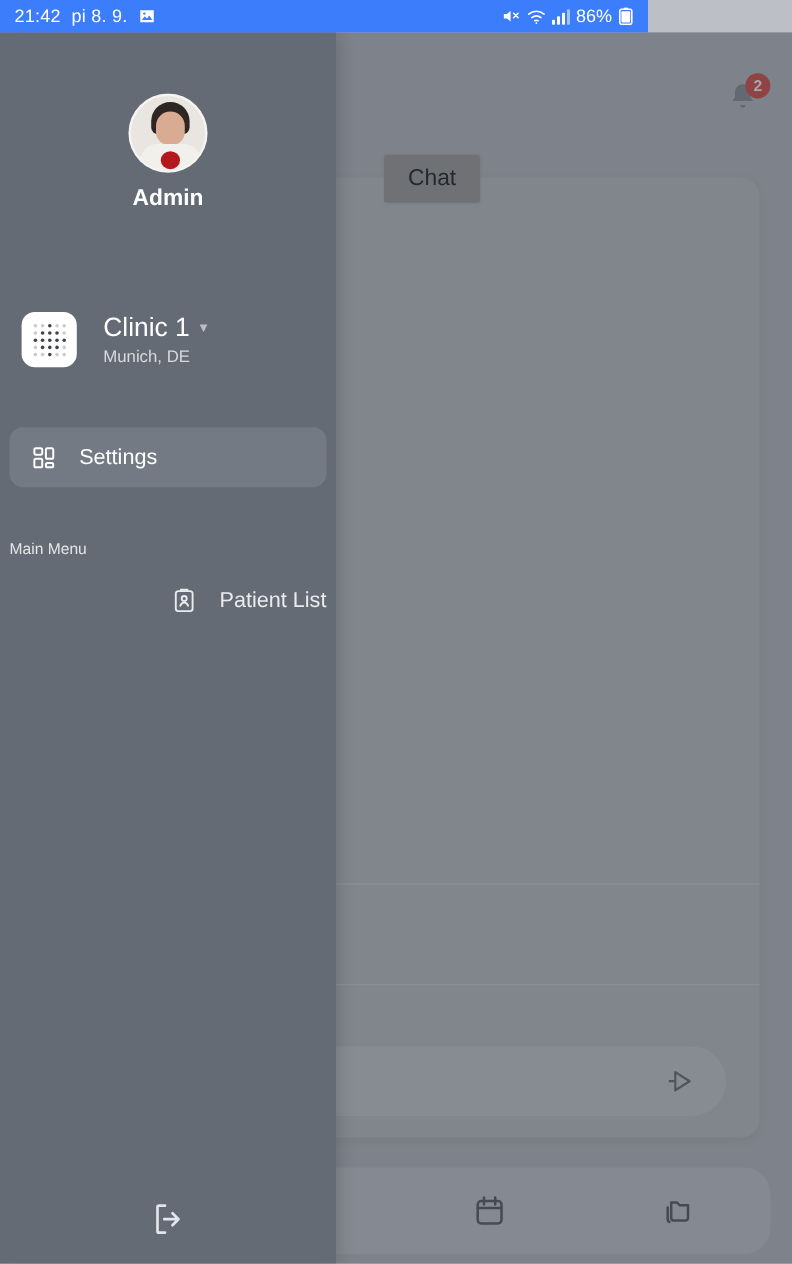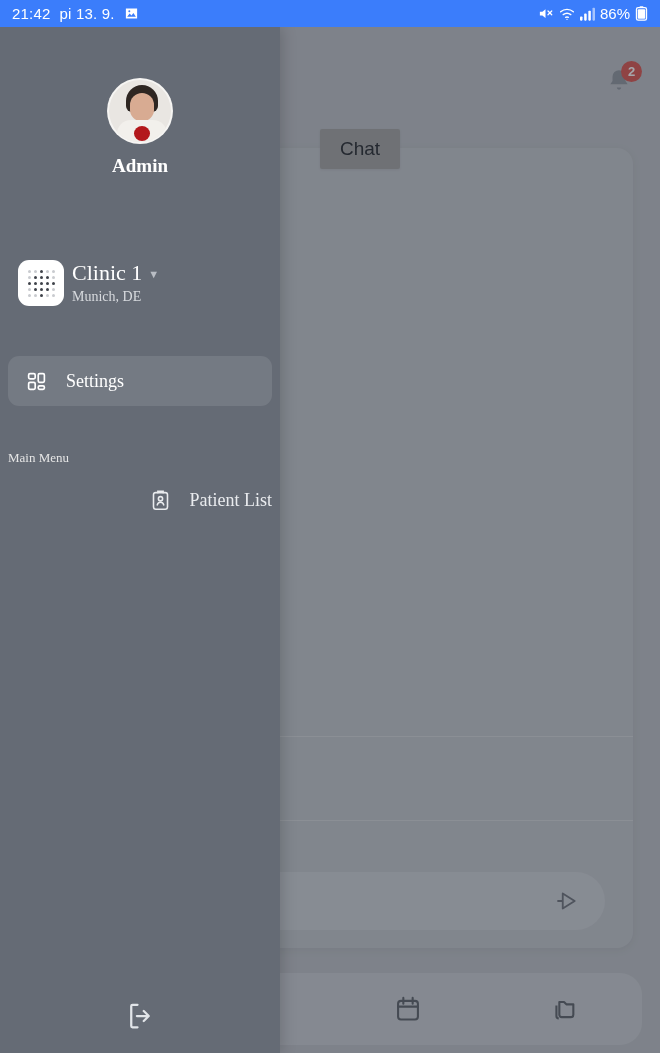--- a/index.html
+++ b/index.html
@@ -6,21 +6,21 @@
   html,body { width:660px; height:1053px; }
   body {
     font-family:"Liberation Sans", sans-serif;
     background:#bcc0c6;
     overflow:hidden;
     position:relative;
   }
 
   
   .statusbar{
-    position:absolute; top:0; left:0; width:660px; height:27px;
+    position:absolute; top:0; left:0; width:540px; height:27px;
     background:#3b7dfb; color:#fff;
     display:flex; align-items:center; justify-content:space-between;
     padding:0 12px; z-index:60;
   }
   .sb-left{ display:flex; align-items:center; gap:9px; font-size:15px; letter-spacing:.2px;}
   .sb-right{ display:flex; align-items:center; gap:5px; font-size:15px;}
   .sb-ico{ display:inline-flex; align-items:center; }
 
   
   .app{
@@ -118,21 +118,20 @@
     position:absolute; top:27px; left:0; width:660px; height:1026px;
     background:rgba(40,46,56,.42); z-index:20;
   }
 
   
   .drawer{
     position:absolute; top:27px; left:0; width:280px; height:1026px;
     background:#656b75; z-index:30; overflow:hidden;
     box-shadow:2px 0 14px rgba(0,0,0,.18);
     color:#fff;
-    font-family:Liberation Serif, serif;
   }
   .drawer-profile{
     position:absolute; top:51px; left:0; width:280px;
     display:flex; flex-direction:column; align-items:center;
   }
   .avatar{
     width:66px; height:66px; border-radius:50%;
     background:#e9e6e2; position:relative; overflow:hidden;
     border:2px solid rgba(255,255,255,.6);
   }
@@ -141,21 +140,21 @@
   .av-face{ position:absolute; left:21px; top:13px; width:24px; height:28px;
     border-radius:12px 12px 11px 11px; background:#d8ab92;}
   .av-shirt{ position:absolute; left:8px; top:40px; width:50px; height:28px;
     border-radius:14px 14px 0 0; background:#f2f0ec;}
   .av-rose{ position:absolute; left:25px; top:46px; width:16px; height:15px;
     border-radius:50%; background:#b3181c;}
   .profile-name{ margin-top:11px; font-size:19px; font-weight:700; color:#fff; }
 
   .clinic{
     position:absolute; top:233px; left:18px; width:250px;
-    display:flex; align-items:center; gap:8px;
+    display:flex; align-items:center; gap:22px;
   }
   .clinic-logo{
     width:46px; height:46px; border-radius:11px; background:#fff;
     display:flex; align-items:center; justify-content:center;
   }
   .dotgrid{ display:grid; grid-template-columns:repeat(5,3px); gap:3px; }
   .dotgrid i{ width:3px; height:3px; border-radius:50%; background:#3f434a; display:block;}
   .dotgrid i.f{ background:#c9cbcf; }
   .clinic-name{ font-size:22px; font-weight:400; color:#fff; line-height:1.1;}
   .clinic-sub{ font-size:14px; color:#d7dade; margin-top:3px;}
@@ -182,21 +181,21 @@
     display:flex; justify-content:center; color:#e2e5e9;
   }
   svg{ display:block; }
 </style>
 </head>
 <body>
 
 <div class="statusbar">
   <div class="sb-left">
     <span>21:42</span>
-    <span>pi 13. 9.</span>
+    <span>pi 8. 9.</span>
     <span class="sb-ico">
       <svg width="15" height="15" viewBox="0 0 24 24" fill="#fff">
         <path d="M3 4h18v16H3z" fill="#fff"></path>
         <path d="M5 17l4-5 3 3 3-4 4 6z" fill="#3b7dfb"></path>
         <circle cx="8.5" cy="8.5" r="1.6" fill="#3b7dfb"></circle>
       </svg>
     </span>
   </div>
   <div class="sb-right">
     <span class="sb-ico">

